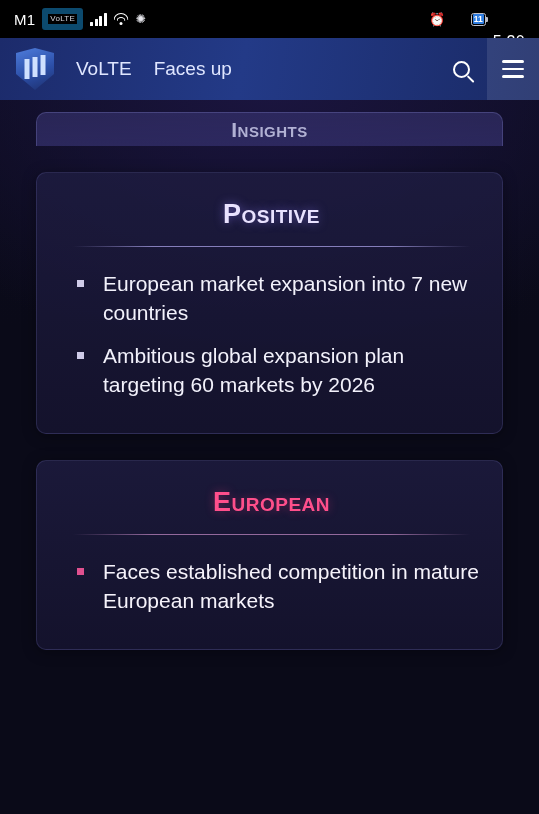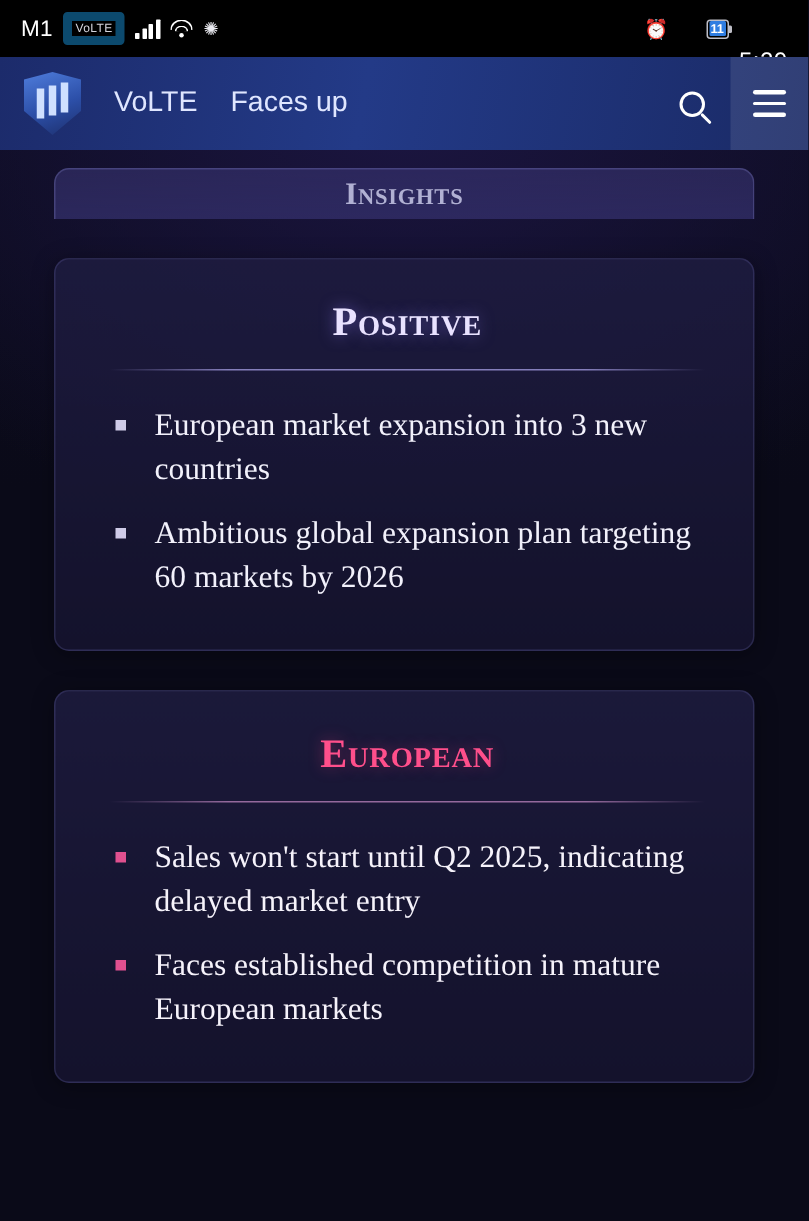--- a/index.html
+++ b/index.html
@@ -124,21 +124,20 @@
   }
   .menu-btn i { display: block; width: 22px; height: 2.4px; background: #fff; border-radius: 2px; }
 
   
   .content { position: relative; height: calc(814px - 38px - 62px); overflow: hidden; }
 
   .card {
     margin: 0 36px;
     border-radius: 10px;
     position: relative;
-    font-family: Liberation Serif, serif;
   }
 
   
   .card-top {
     margin-top: 12px;
     height: 34px;
     overflow: hidden;
     background: linear-gradient(180deg, rgba(60,56,120,.55) 0%, rgba(52,48,108,.75) 100%);
     border: 1px solid rgba(140,140,210,.28);
     border-bottom: none;
@@ -260,28 +259,27 @@
 <div class="content">
 
   <div class="card card-top">
     <div class="card-top-title">Insights</div>
   </div>
 
   <div class="card card-section">
     <div class="card-title title-positive">Positive</div>
     <div class="divider"></div>
     <ul class="points">
-      <li>European market expansion into 3 new countries</li>
+      <li>European market expansion into 7 new countries</li>
       <li>Ambitious global expansion plan targeting 60 markets by 2026</li>
     </ul>
   </div>
 
   <div class="card card-section">
     <div class="card-title title-negative">European</div>
     <div class="divider divider-neg"></div>
     <ul class="points neg">
-      <li>Sales won't start until Q2 2025, indicating delayed market entry</li>
       <li>Faces established competition in mature European markets</li>
     </ul>
   </div>
 
   <div class="fade-bottom"></div>
 </div>
 
 </body></html>

